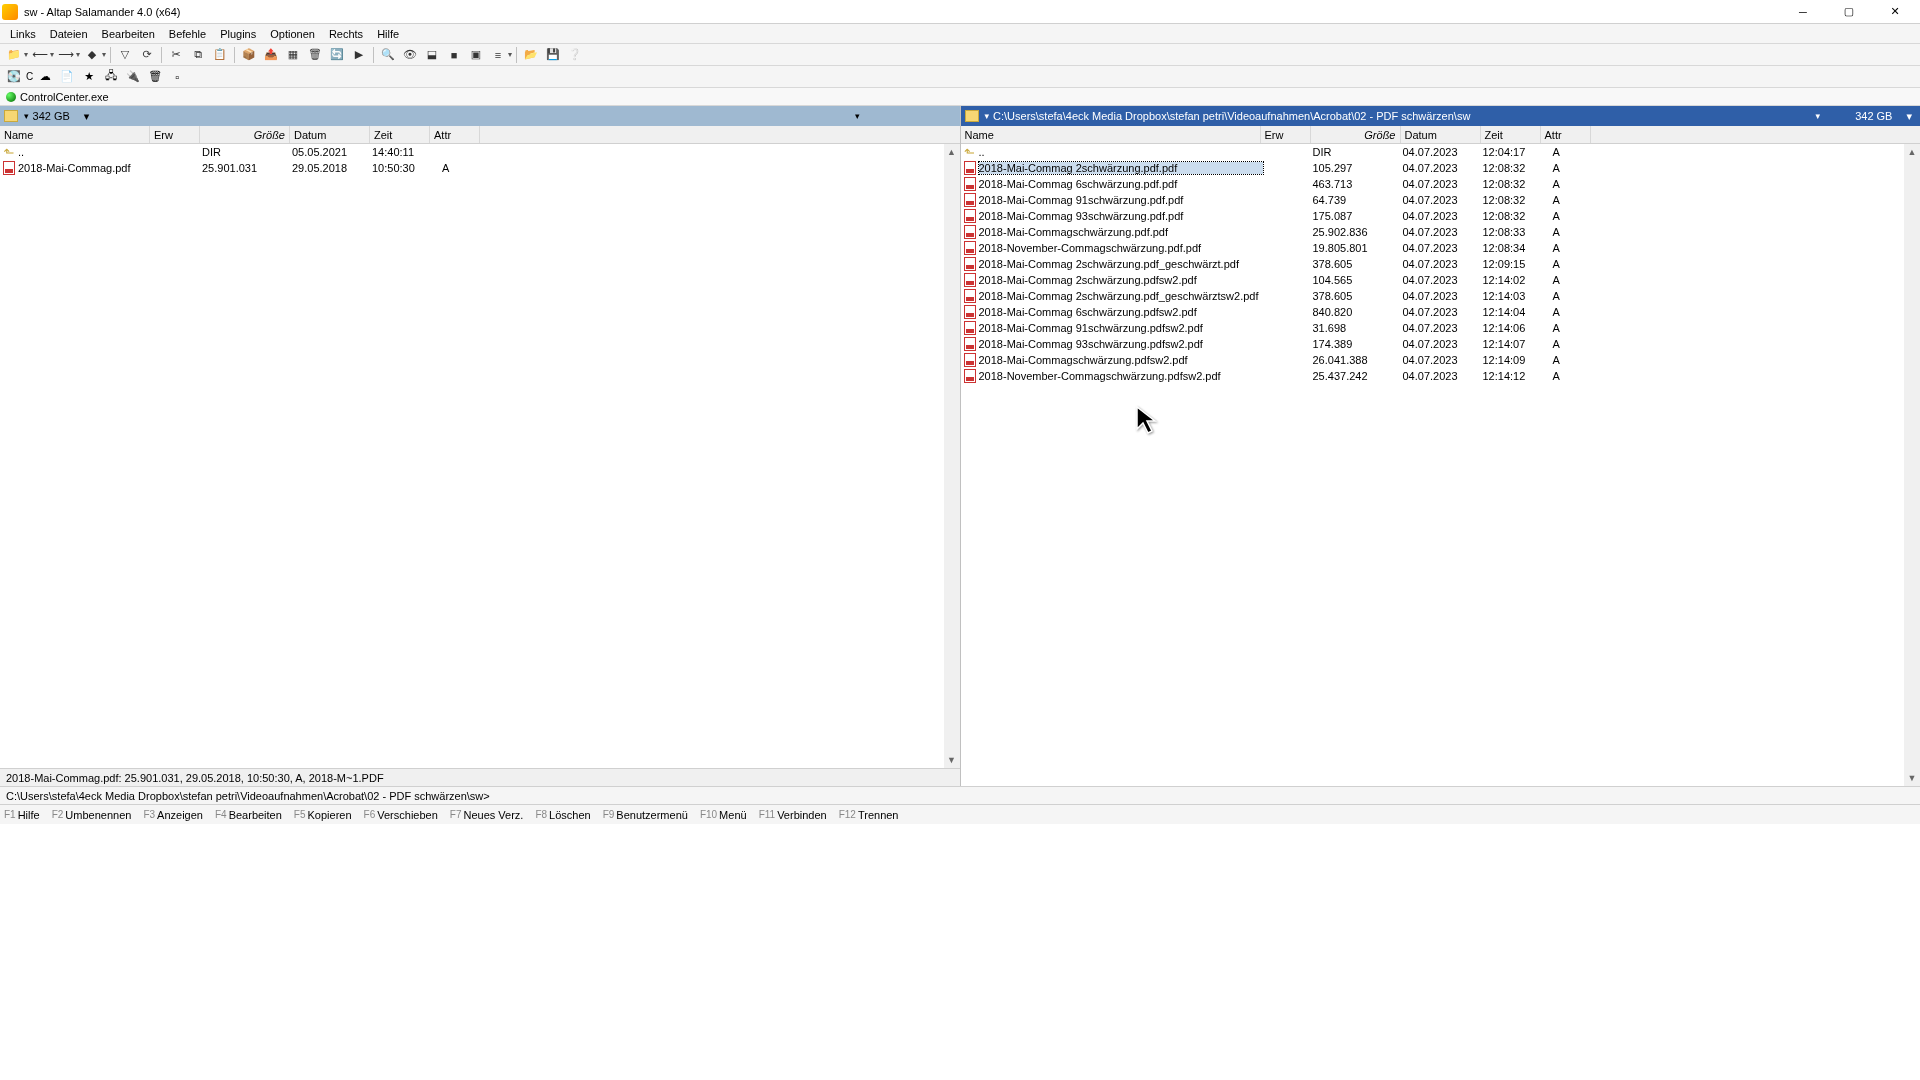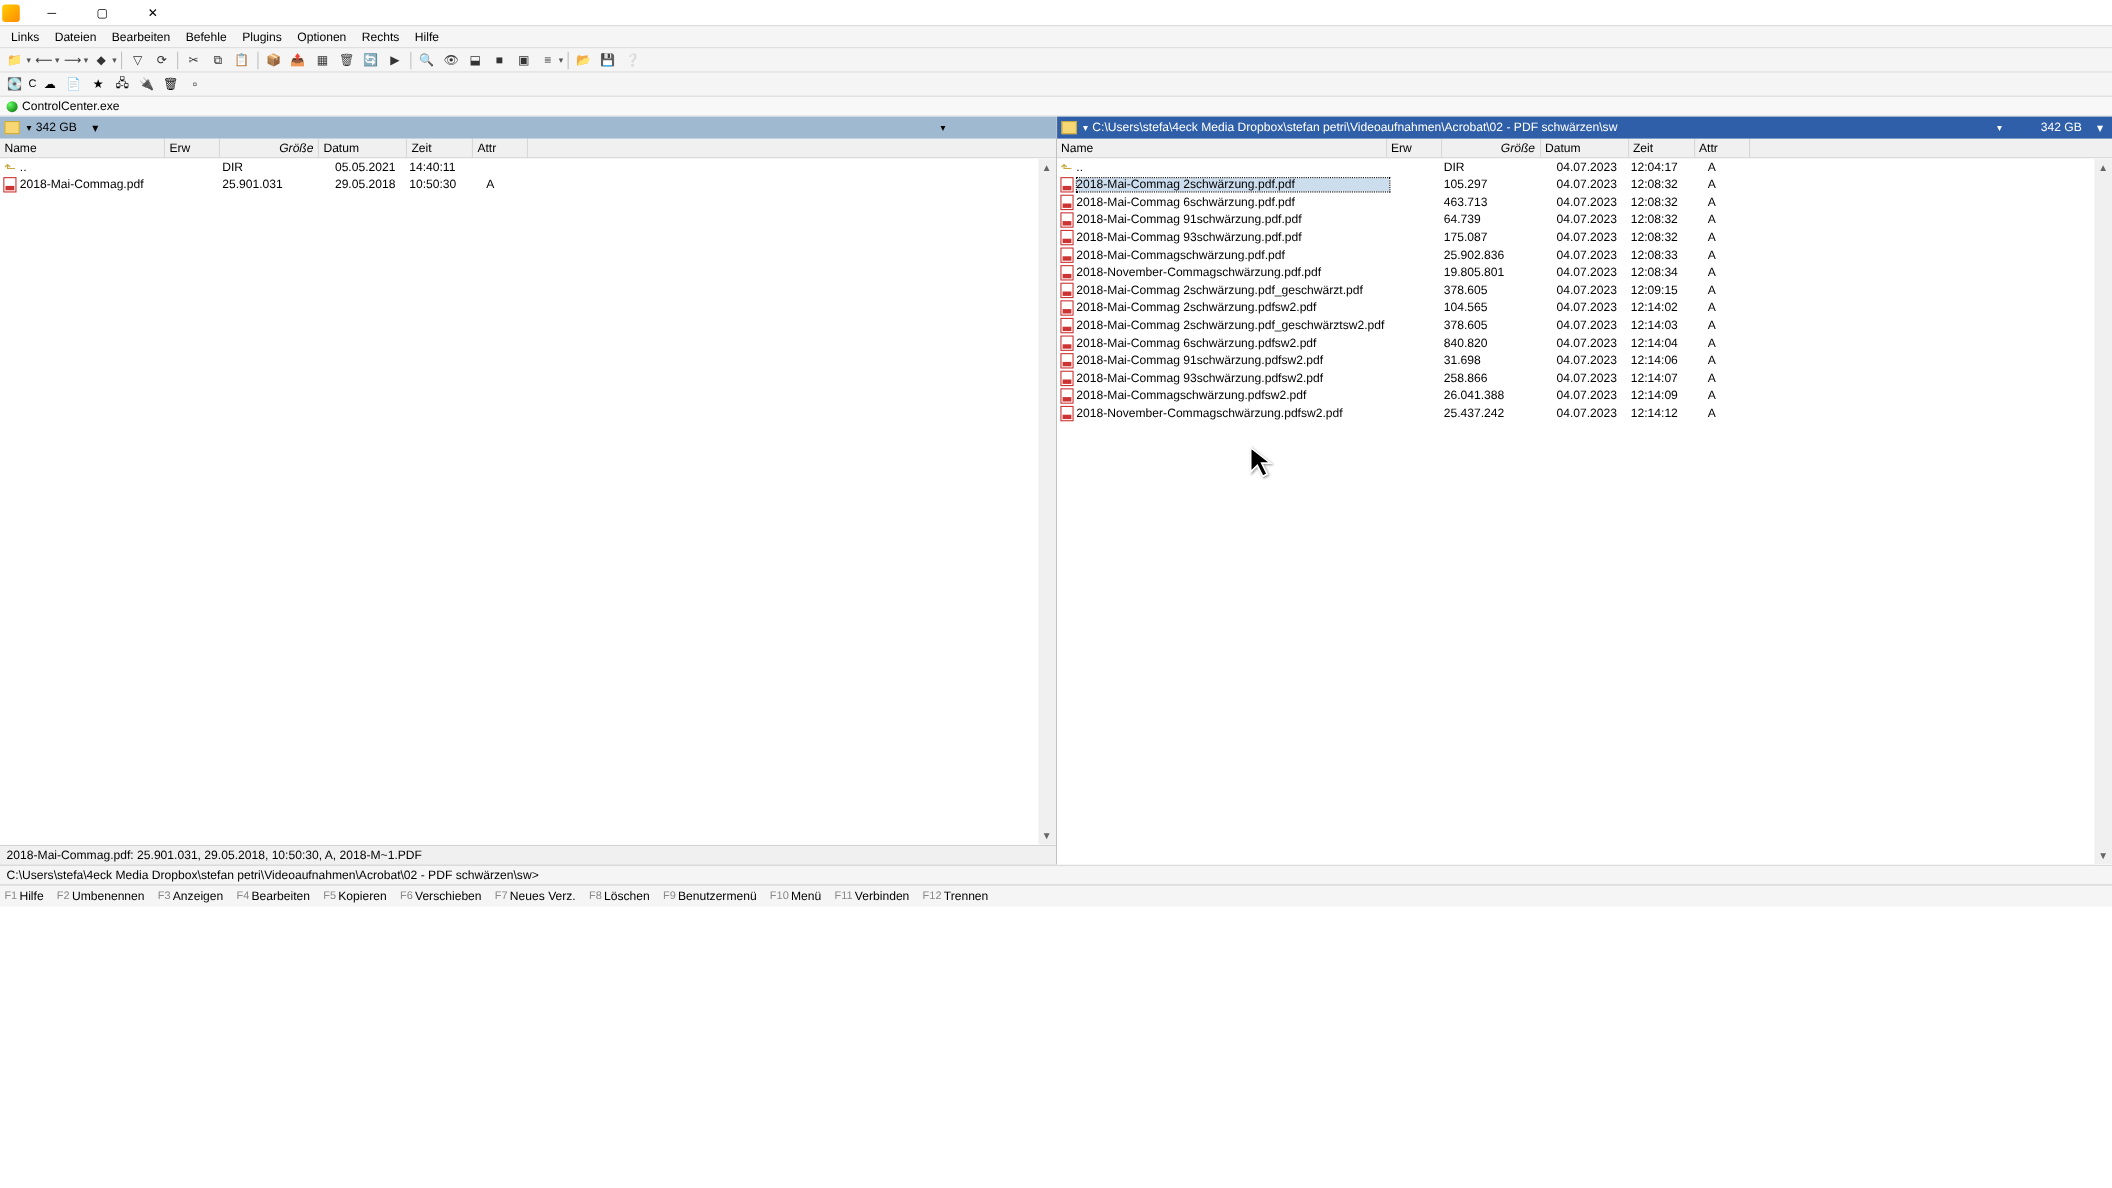--- a/index.html
+++ b/index.html
@@ -51,21 +51,21 @@
 .ch.size{flex:0 0 90px;justify-content:flex-end;font-style:italic;}
 .ch.date{flex:0 0 80px;}
 .ch.time{flex:0 0 60px;}
 .ch.attr{flex:0 0 50px;}
 
 .filelist{flex:1;overflow:auto;position:relative;background:#fff;}
 .frow{height:16px;display:flex;align-items:center;padding:0 2px;white-space:nowrap;}
 .frow .fico{width:14px;height:14px;margin-right:2px;display:inline-flex;align-items:center;justify-content:center;}
 .frow .fname{overflow:hidden;}
 .frow .fsize{flex:0 0 90px;text-align:left;padding-right:6px;}
-.frow .fdate{flex:0 0 80px;text-align:center;}
+.frow .fdate{flex:0 0 80px;}
 .frow .ftime{flex:0 0 60px;}
 .frow .fattr{flex:0 0 50px;padding-left:10px;}
 .frow.selected .fname{outline:1px dotted #000;background:#cde;}
 .ico-up{color:#caa93c;font-size:13px;}
 .ico-pdf{width:12px;height:14px;background:#fff;border:1px solid #c33;position:relative;}
 .ico-pdf::after{content:"";position:absolute;bottom:1px;left:1px;right:1px;height:4px;background:#c33;}
 
 .statusline{height:18px;background:#f0f0f0;border-top:1px solid #d0d0d0;display:flex;align-items:center;padding:0 6px;color:#000;white-space:nowrap;overflow:hidden;}
 
 
@@ -86,20 +86,21 @@
 .cursor svg{filter:drop-shadow(1px 1px 1px rgba(0,0,0,.4));}
 
 
 .blank{flex:0 0 auto;height:256px;background:#fff;}
 </style>
 </head>
 <body>
 
 <div class="titlebar">
   <div class="appicon"></div>
+  <div class="title">sw - Altap Salamander 4.0 (x64)</div>
   <div class="wbtn">─</div>
   <div class="wbtn">▢</div>
   <div class="wbtn close">✕</div>
 </div>
 
 <div class="menubar" id="menubar">
     <div class="mitem">Links</div>
     <div class="mitem">Dateien</div>
     <div class="mitem">Bearbeiten</div>
     <div class="mitem">Befehle</div>
@@ -357,21 +358,21 @@
           <span class="fdate">04.07.2023</span>
           <span class="ftime">12:14:06</span>
           <span class="fattr">A</span>
         </div>
         <div class="frow">
           <span class="fico">
             <span class="ico-pdf"></span>
           </span>
           <span class="fname" style="width:284px">2018-Mai-Commag 93schwärzung.pdfsw2.pdf</span>
           <span style="flex:0 0 50px"></span>
-          <span class="fsize">258.866</span>
+          <span class="fsize">174.389</span>
           <span class="fdate">04.07.2023</span>
           <span class="ftime">12:14:07</span>
           <span class="fattr">A</span>
         </div>
         <div class="frow">
           <span class="fico">
             <span class="ico-pdf"></span>
           </span>
           <span class="fname" style="width:284px">2018-Mai-Commagschwärzung.pdfsw2.pdf</span>
           <span style="flex:0 0 50px"></span>

